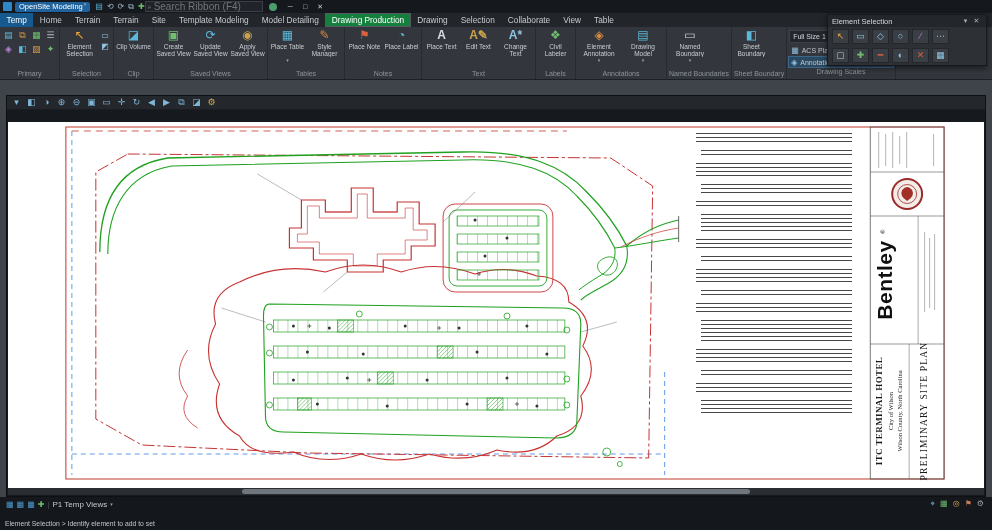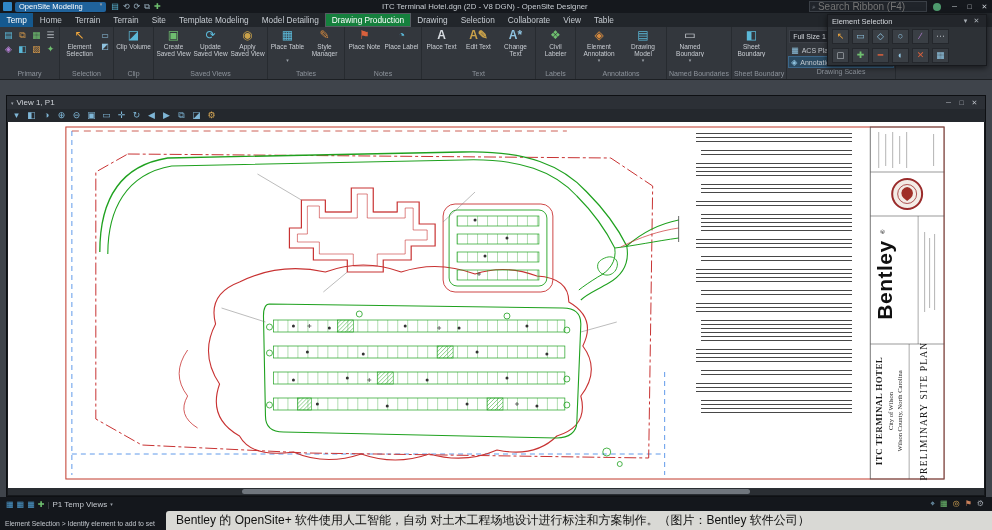--- a/index.html
+++ b/index.html
@@ -1,21 +1,21 @@
 <!DOCTYPE html>
 <html><head>
 <meta charset="utf-8">
 <style>
   html,body{margin:0;padding:0;background:#000;}
   .app{position:relative;width:992px;height:530px;background:#3f444b;font-family:"Liberation Sans",sans-serif;overflow:hidden;}
 
   
   .titlebar{position:absolute;left:0;top:0;right:0;height:13px;background:#15181d;display:flex;align-items:center;color:#b8bdc3;font-size:8px;}
   .applogo{width:9px;height:9px;background:#2f87c8;margin:0 3px;border-radius:1px;}
-  .wf{background:#20639c;color:#fff;height:10px;line-height:10px;padding:0 4px;border-radius:2px;display:flex;gap:17px;font-size:7.5px;}
+  .wf{background:#20639c;color:#fff;height:10px;line-height:10px;padding:0 4px;border-radius:2px;display:flex;gap:1px;font-size:7.5px;}
   .qicons{display:flex;gap:4px;margin-left:5px;}
   .qicons span{font-size:8px;line-height:13px;}
   .wtitle{flex:1;text-align:center;color:#c8cdd3;font-size:7.8px;white-space:nowrap;overflow:hidden;}
   .searchwrap{display:flex;align-items:center;background:#20242a;border:1px solid #3a3f46;height:9px;width:112px;margin-right:6px;padding:0 2px;}
   .searchwrap .mag{color:#8a9098;font-size:7px;margin-right:2px;}
   .searchwrap input{flex:1;background:transparent;border:0;outline:0;color:#cfd3d8;font-size:10px;font-family:"Liberation Sans",sans-serif;padding:0;}
   .avatar{width:8px;height:8px;border-radius:50%;background:#4e9b6e;margin-right:6px;}
   .winbtns{display:flex;}
   .winbtns span{width:15px;text-align:center;font-size:7px;line-height:13px;color:#c6cbd1;}
 
@@ -89,21 +89,20 @@
       <span>OpenSite Modeling</span>
         <span class="dd">▾</span>
     </div>
     <div class="qicons">
       <span style="color:#5bb8d8">▤</span>
       <span style="color:#9fb6c6">⟲</span>
       <span style="color:#9fb6c6">⟳</span>
       <span style="color:#9fb6c6">⧉</span>
       <span style="color:#6fbf6f">✚</span>
     </div>
-    <div class="wtitle">ITC Terminal Hotel.dgn (2D - V8 DGN) - OpenSite Designer</div>
     <div class="searchwrap">
       <span class="mag">⌕</span>
       <input placeholder="Search Ribbon (F4)" style="">
     </div>
     <span class="avatar"></span>
     <div class="winbtns">
       <span>─</span>
       <span>□</span>
       <span>✕</span>
     </div>
@@ -317,28 +316,20 @@
       <span class="fpic" style="color:#c2c7cd">▢</span>
       <span class="fpic" style="color:#6fbf6f">✚</span>
       <span class="fpic" style="color:#d9603c">━</span>
       <span class="fpic" style="color:#8fc3e0">◐</span>
       <span class="fpic" style="color:#d9603c">✕</span>
       <span class="fpic" style="color:#8fc3e0">▦</span>
     </div>
   </div>
 
   <div class="viewwin">
-    <div class="vtitle">
-      <span class="dd" style="margin-right:3px">▾</span>
-      <span>View 1, P1</span>
-      <span class="sp"></span>
-      <span class="vwb">─</span>
-      <span class="vwb">□</span>
-      <span class="vwb">✕</span>
-    </div>
     <div class="vtools">
       <span>▾</span>
       <span>◧</span>
       <span>◑</span>
       <span>⊕</span>
       <span>⊖</span>
       <span>▣</span>
       <span>▭</span>
       <span>✛</span>
       <span>↻</span>
@@ -534,18 +525,15 @@
       <span class="dd">▾</span>
     </div>
     <div class="rstatus">
       <span style="color:#8fc3e0">⌖</span>
       <span style="color:#6fbf6f">▦</span>
       <span style="color:#d8a855">◎</span>
       <span style="color:#c87f5a">⚑</span>
       <span style="color:#9aa0a8">⚙</span>
     </div>
     <div class="statusline">Element Selection &gt; Identify element to add to set</div>
-    <div class="caption">
-      <span>Bentley 的 OpenSite+ 软件使用人工智能，自动 对土木工程场地设计进行标注和方案制作。（图片：Bentley 软件公司）</span>
-    </div>
   </div>
 
 </div>
 
 </body></html>

